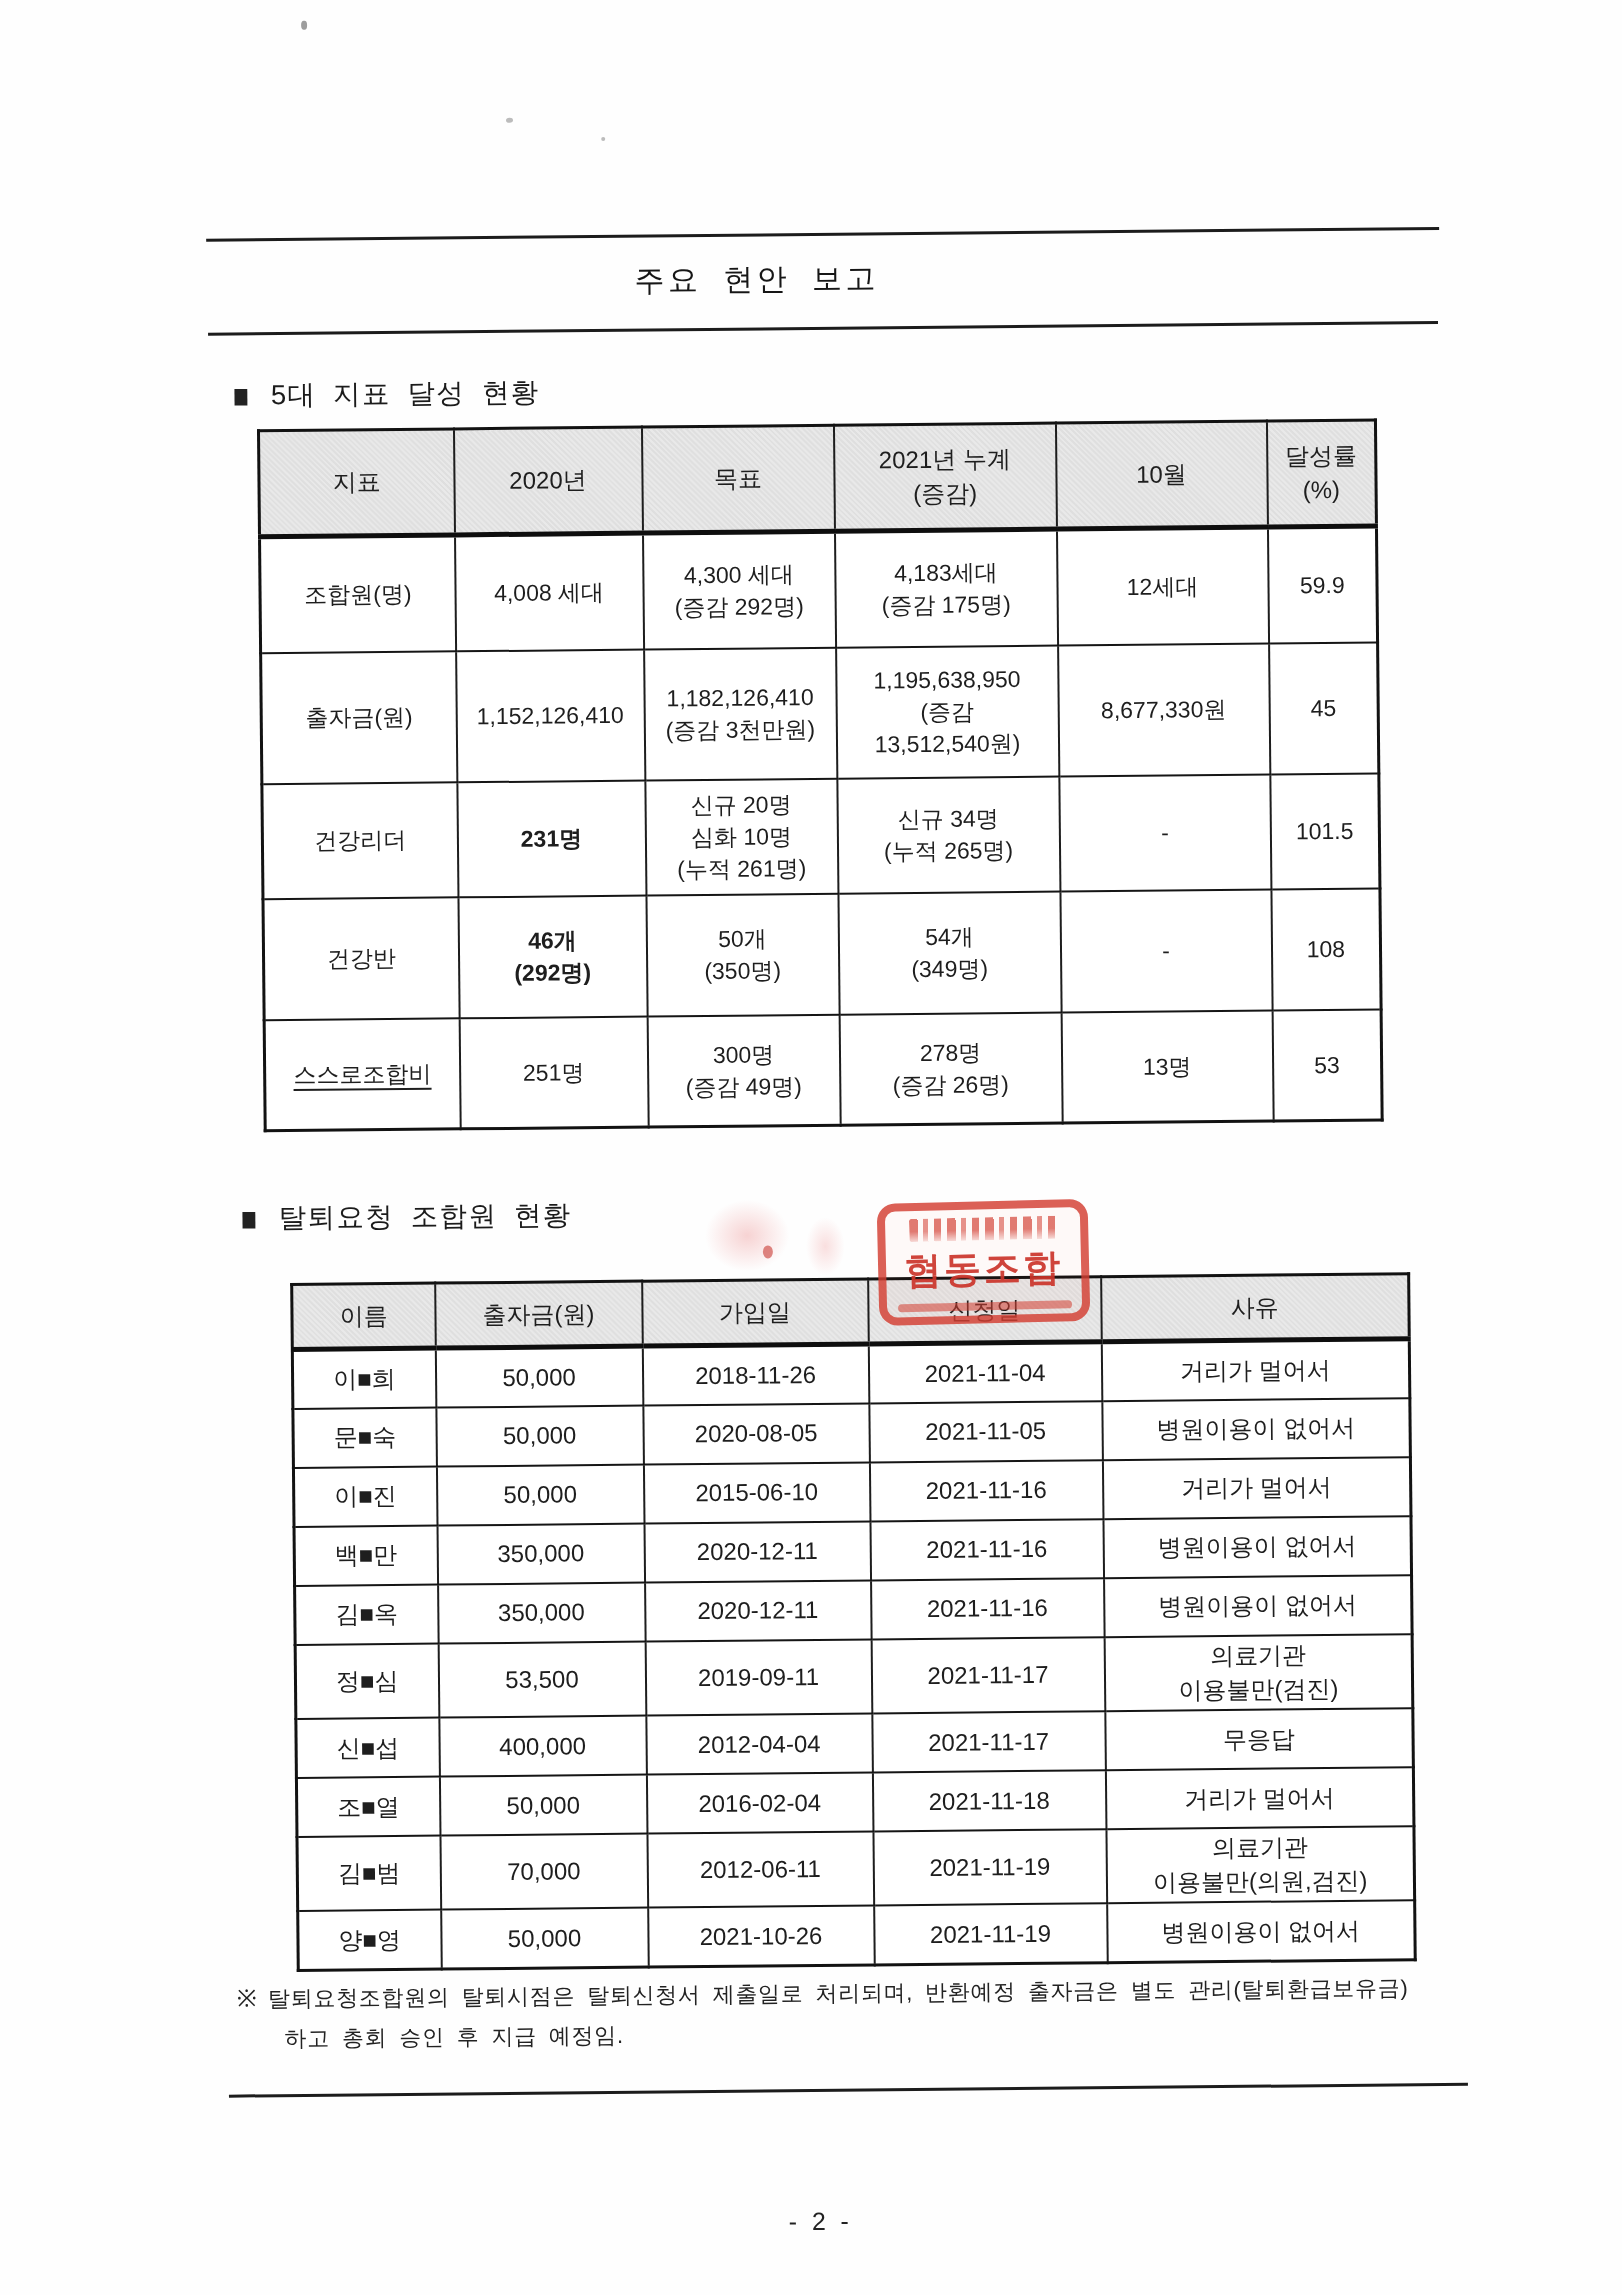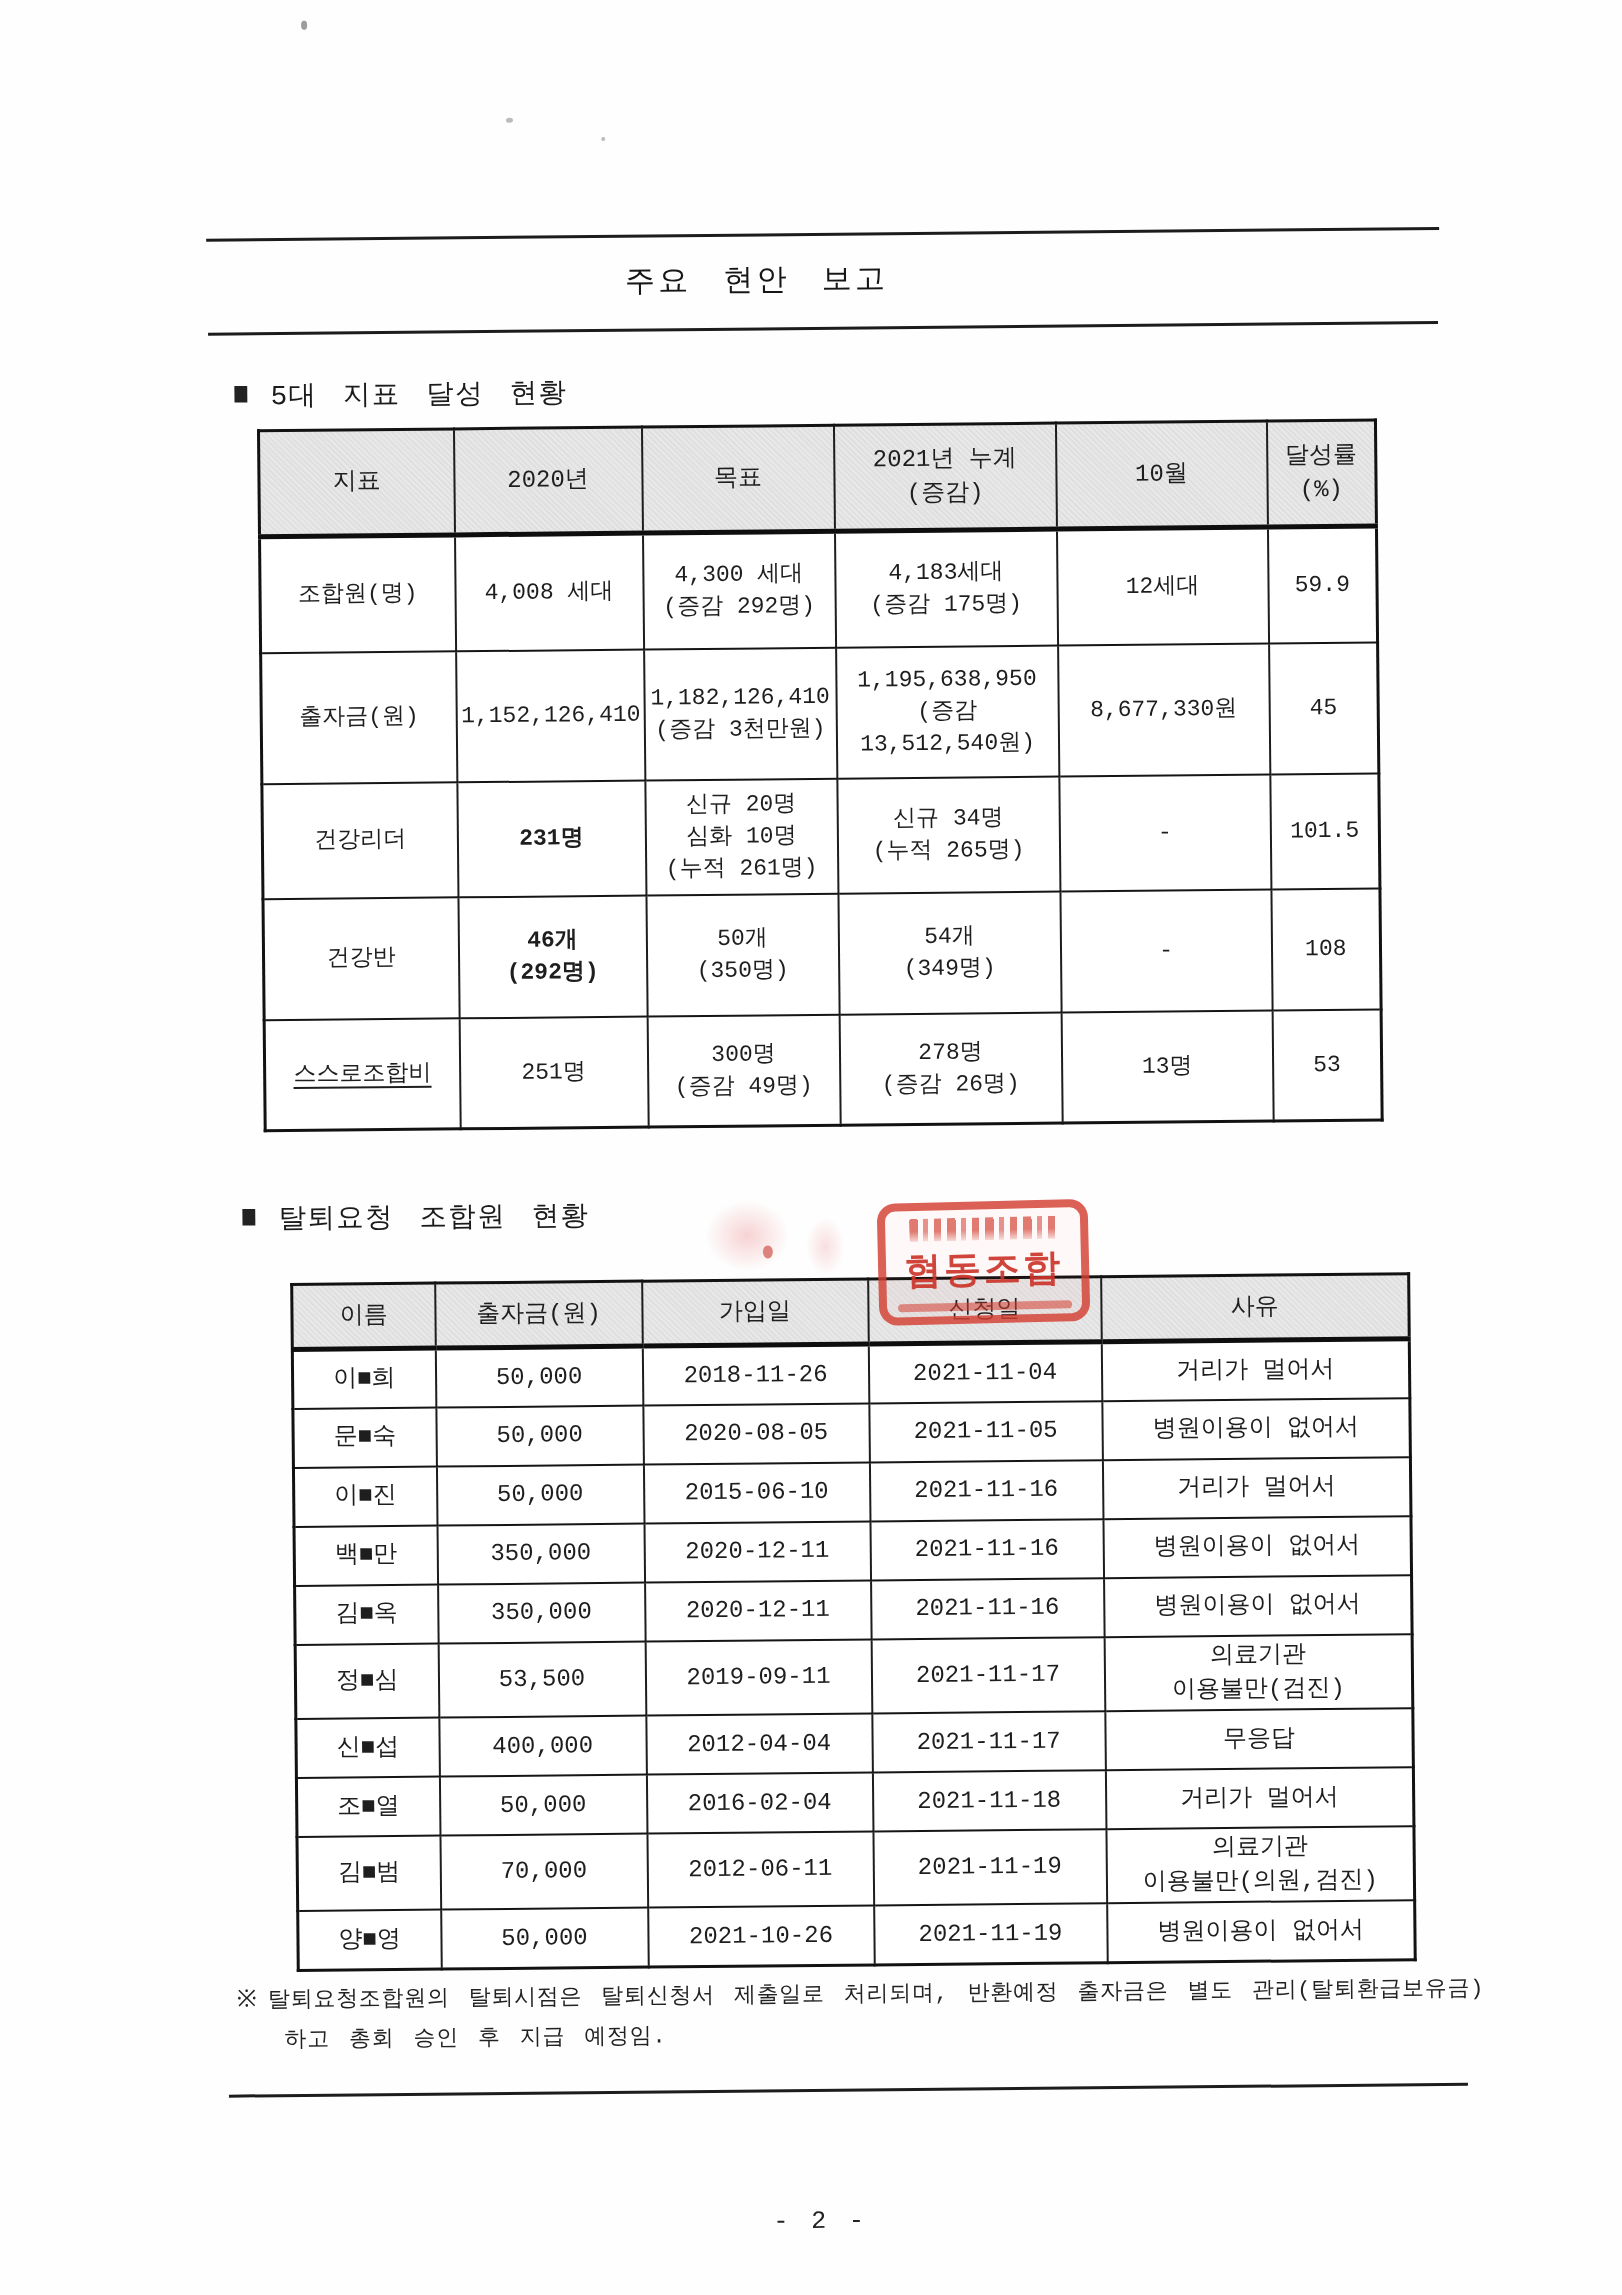--- a/index.html
+++ b/index.html
@@ -2,21 +2,21 @@
 <html style="font-size:10.5px"><head>
 <meta charset="utf-8">
 <style>
   html, body { margin: 0; padding: 0; background: #ffffff; }
   .page {
     position: relative;
     width: 1623px;
     height: 2295px;
     background: #fefefe;
     overflow: hidden;
-    font-family: Liberation Mono, monospace;
+    font-family: Liberation Sans, sans-serif;
     color: #1f1f1f;
   }
   
   .scan {
     position: absolute;
     inset: 0;
     transform: rotate(-0.55deg);
     transform-origin: 50% 55%;
   }
 

